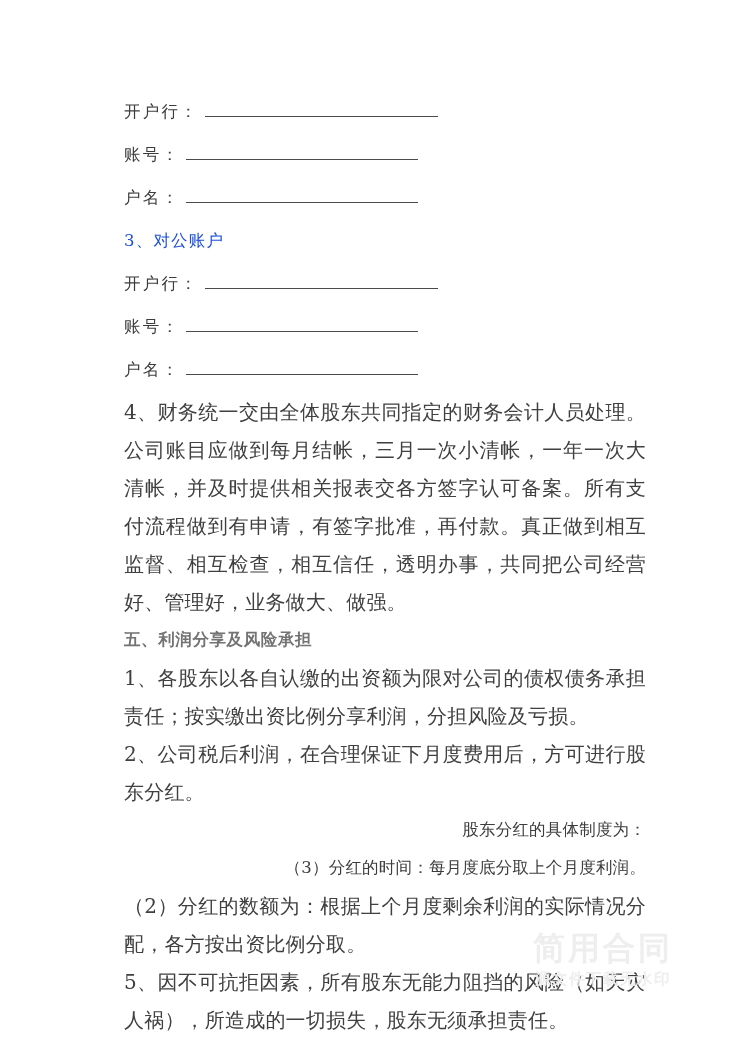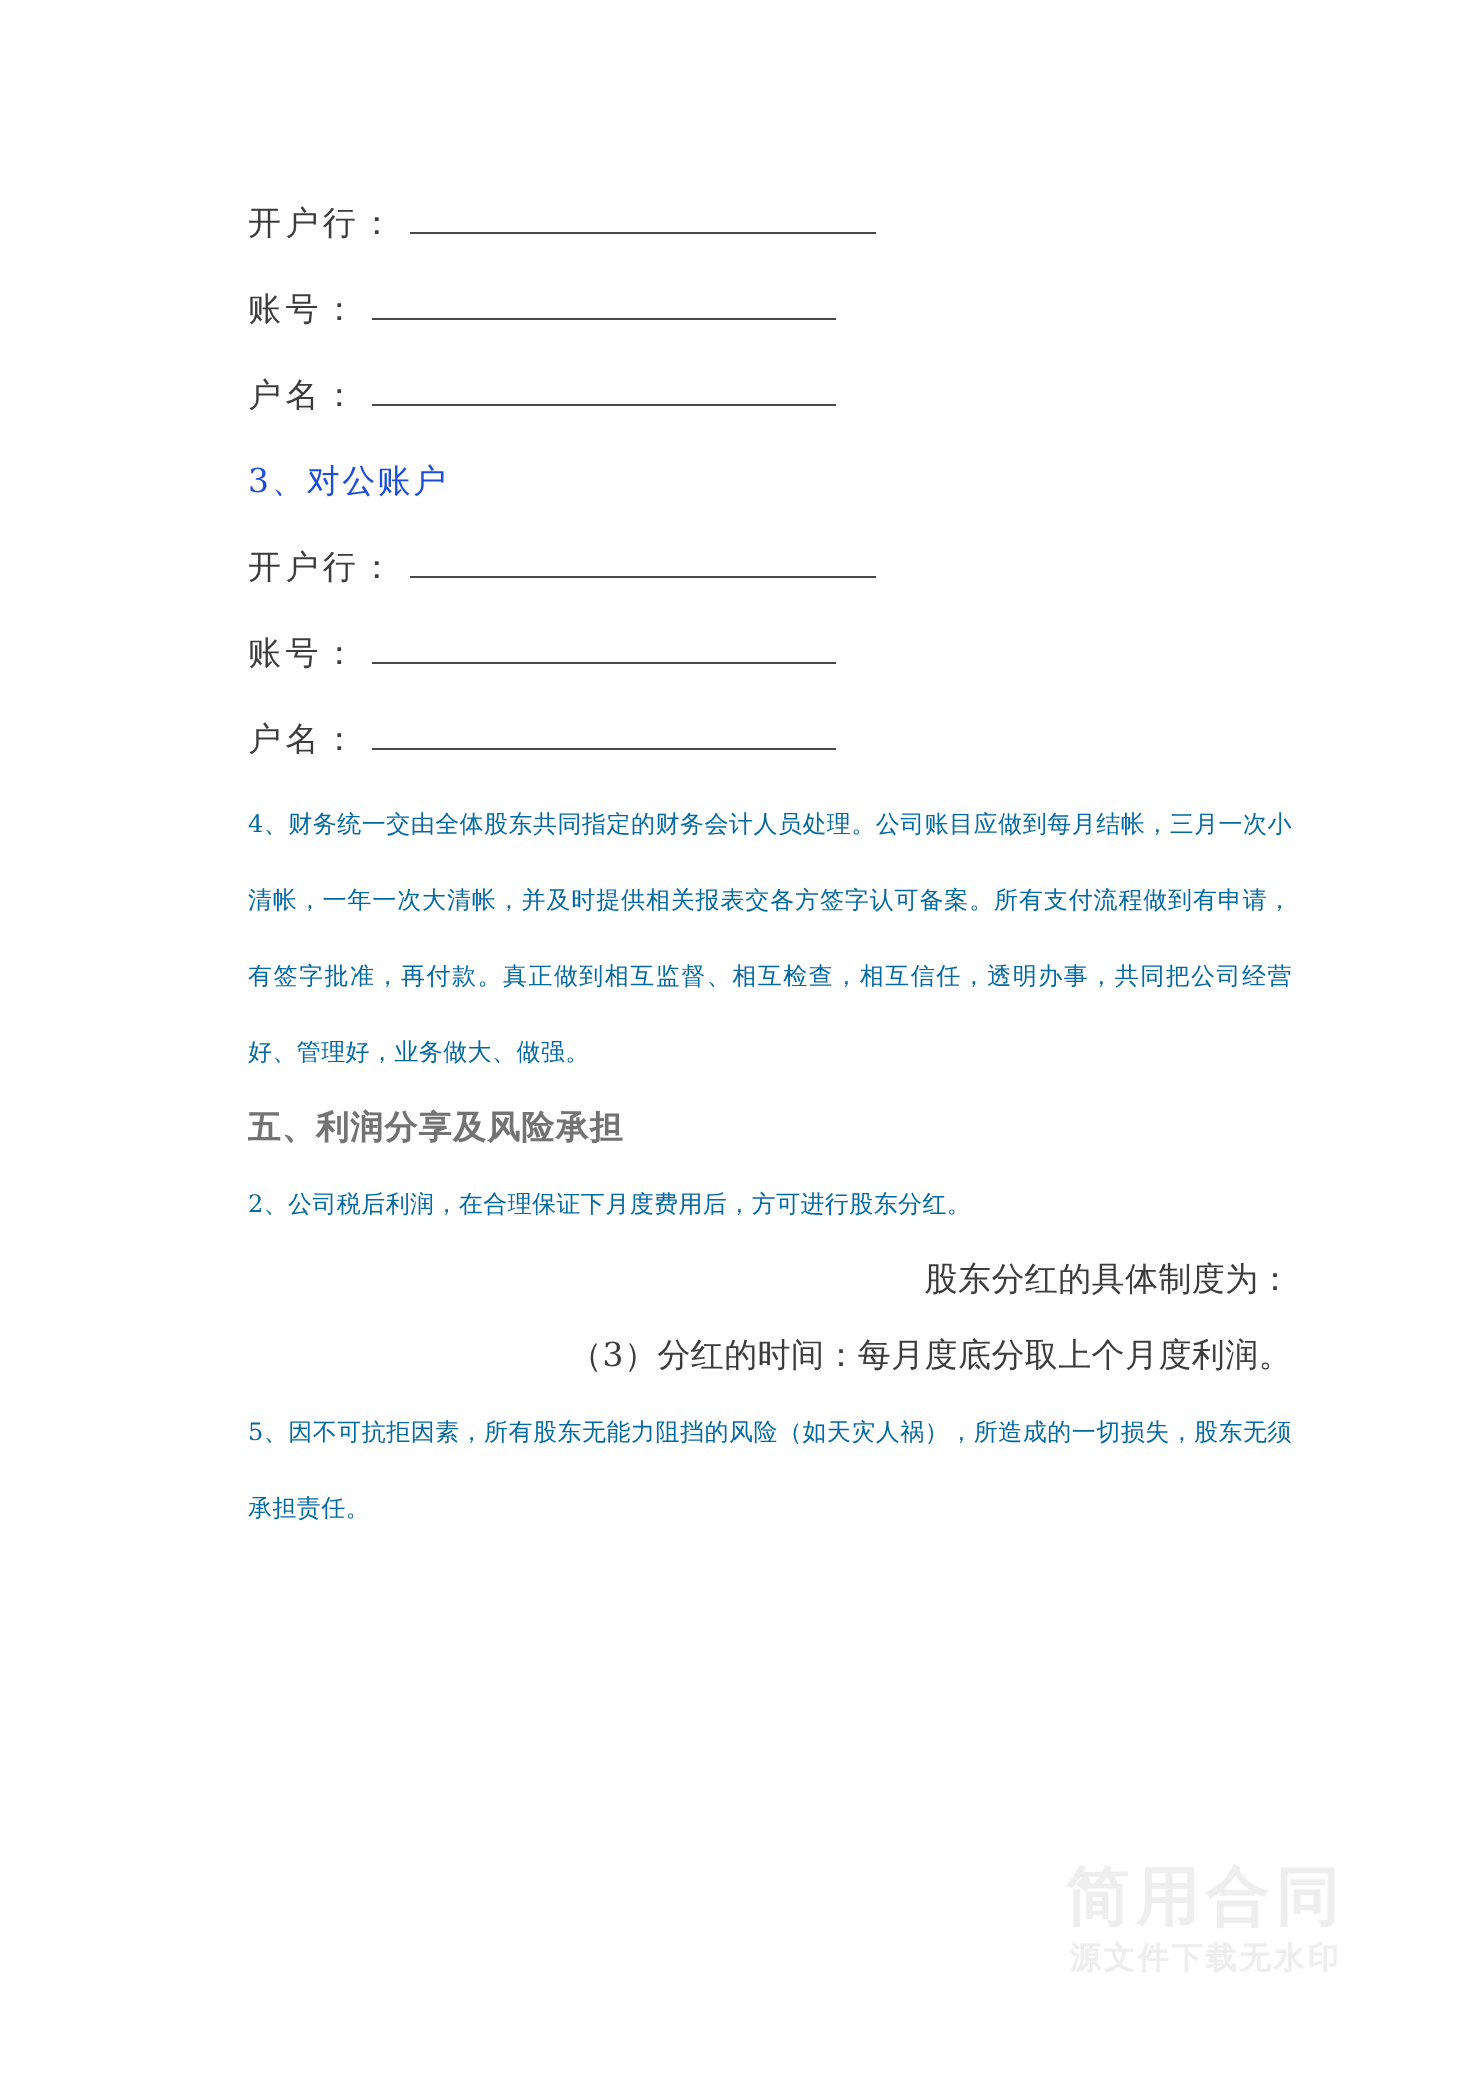--- a/index.html
+++ b/index.html
@@ -64,25 +64,25 @@
     display: flex;
     align-items: center;
     font-size: 16.5px;
     letter-spacing: 1.2px;
     color: #1d4ed8;
     white-space: nowrap;
   }
 
   
   .para {
-    font-size: 12px;
+    font-size: 20px;
     line-height: 38px;
     text-align: justify;
     text-justify: inter-ideograph;
-    color: #0369a1;
+    color: #404040;
     margin: 0;
     letter-spacing: 0.2px;
   }
   .para-block { margin-top: 2px; }
 
   .heading {
     font-size: 16.5px;
     line-height: 38px;
     font-weight: bold;
     color: #737373;
@@ -163,23 +163,25 @@
 
     <div class="field-row">
       <span class="field-label">户名：</span>
       <span class="field-rule rule-w3"></span>
     </div>
 
     <p class="para para-block">4、财务统一交由全体股东共同指定的财务会计人员处理。公司账目应做到每月结帐，三月一次小清帐，一年一次大清帐，并及时提供相关报表交各方签字认可备案。所有支付流程做到有申请，有签字批准，再付款。真正做到相互监督、相互检查，相互信任，透明办事，共同把公司经营好、管理好，业务做大、做强。</p>
 
     <p class="heading">五、利润分享及风险承担</p>
 
+    <p class="para">1、各股东以各自认缴的出资额为限对公司的债权债务承担责任；按实缴出资比例分享利润，分担风险及亏损。</p>
     <p class="para">2、公司税后利润，在合理保证下月度费用后，方可进行股东分红。</p>
     <p class="indent-line">股东分红的具体制度为：</p>
     <p class="indent-line">（3）分红的时间：每月度底分取上个月度利润。</p>
+    <p class="para">（2）分红的数额为：根据上个月度剩余利润的实际情况分配，各方按出资比例分取。</p>
     <p class="para">5、因不可抗拒因素，所有股东无能力阻挡的风险（如天灾人祸），所造成的一切损失，股东无须承担责任。</p>
 
   </div>
 
   <div class="watermark">
     <div class="wm-main">简用合同</div>
     <div class="wm-sub">源文件下载无水印</div>
   </div>
 </div>
 

